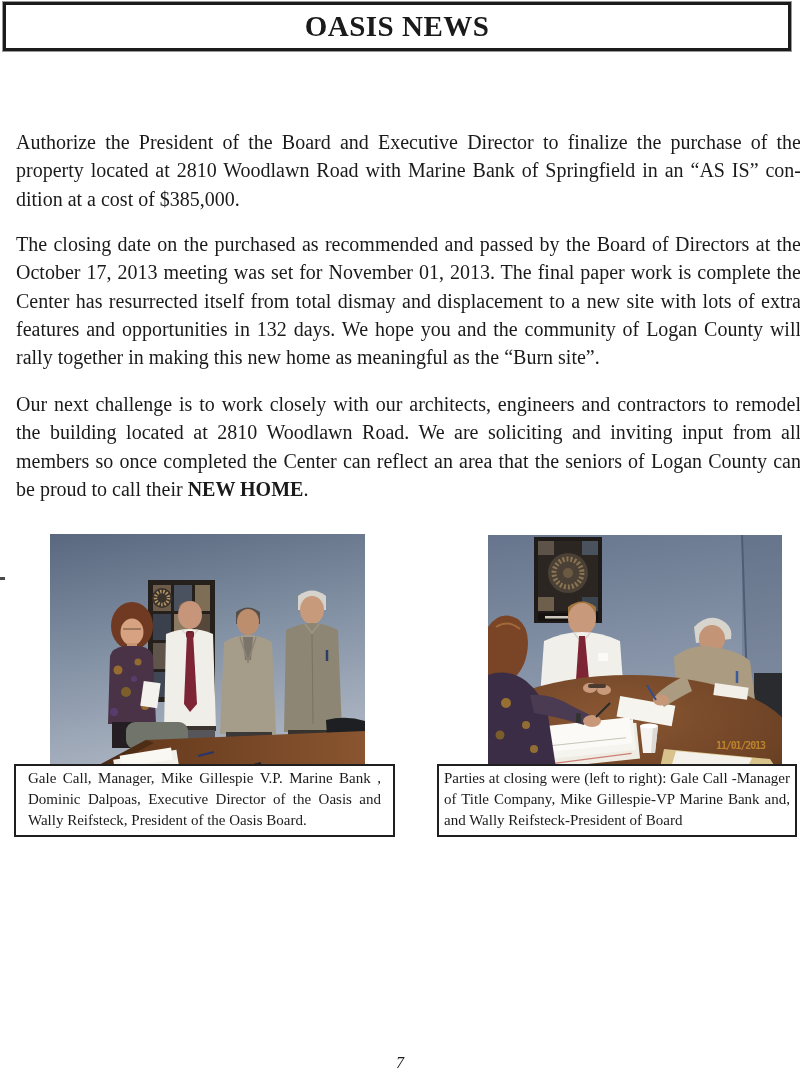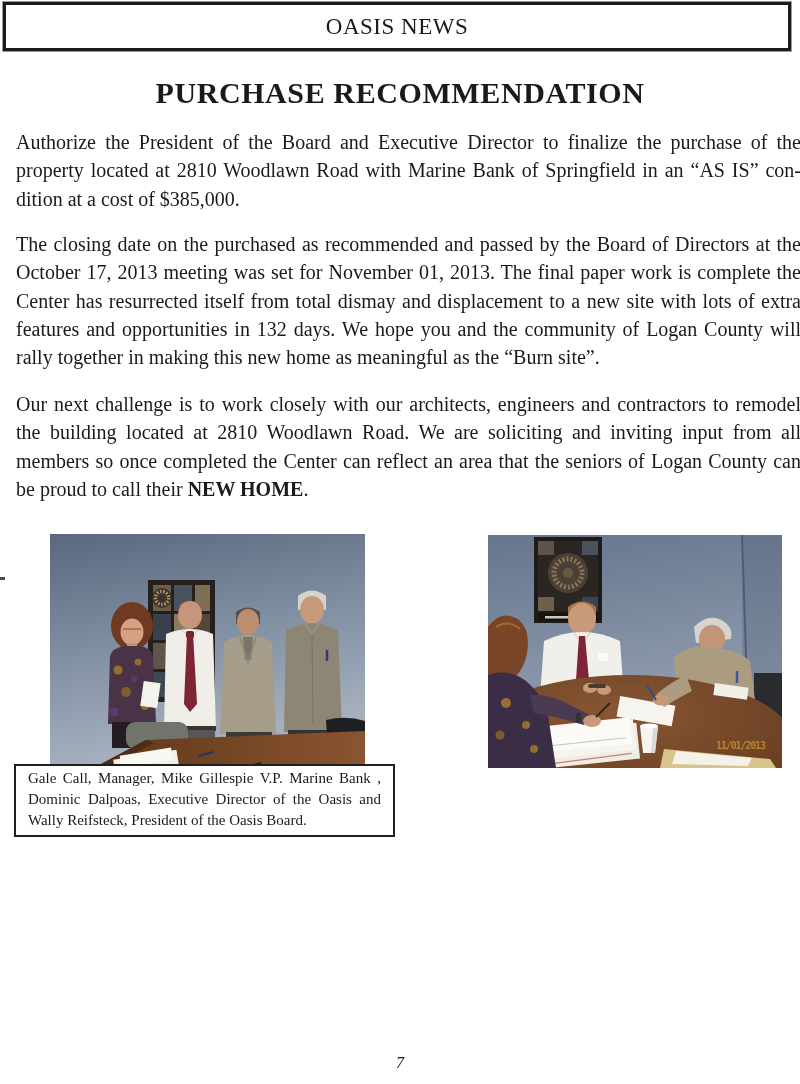--- a/index.html
+++ b/index.html
@@ -2,21 +2,21 @@
 <html><head>
 <meta charset="utf-8">
 <style>
   html,body{margin:0;padding:0;background:#fff;}
   .page{position:relative;width:800px;height:1084px;background:#ffffff;overflow:hidden;
         font-family:"Liberation Serif", serif;color:#1a1a1a;}
 
   .header-box{position:absolute;left:3px;top:2px;width:788px;height:49px;box-sizing:border-box;
               border:3px solid #1b1b1b;outline:1px solid #9a9a9a;
               display:flex;align-items:center;justify-content:center;background:#fff;}
-  .header-title{font-weight:normal;font-size:23px;letter-spacing:0.5px;}
+  .header-title{font-weight:bold;font-size:29px;letter-spacing:0.5px;}
 
   .article-title{position:absolute;top:76px;left:0;width:800px;margin:0;text-align:center;
                  font-size:30px;font-weight:bold;letter-spacing:0.6px;}
 
   .para{position:absolute;left:12px;width:785px;margin:4px;font-size:20px;line-height:28.3px;
         text-align:justify;}
   .p1{top:124px;}
   .p2{top:226px;}
   .p3{top:386px;}
   .para strong{font-weight:bold;}
@@ -37,21 +37,20 @@
 </style>
 </head>
 <body>
 
 <div class="page">
 
   <div class="header-box">
     <span class="header-title">OASIS NEWS</span>
   </div>
 
-  <h1 class="article-title">PURCHASE RECOMMENDATION</h1>
 
   <p class="para p1"> Authorize the President of the Board and Executive Director to finalize the purchase of the property located at 2810 Woodlawn Road with Marine Bank of Springfield in an “AS IS” con­dition at a cost of $385,000.</p>
   <p class="para p2">The closing date on the purchased as recommended and passed by the Board of Directors at the October 17, 2013 meeting was set for November 01, 2013. The final paper work is com­plete the Center has resurrected itself from total dismay and displacement to a new site with lots of extra features and opportunities in 132 days. We hope you and the community of Logan County will rally together in making this new home as meaningful as the “Burn site”.</p>
   <p class="para p3"><span>Our next challenge is to work closely with our architects, engineers and contractors to remodel the building located at 2810 Woodlawn Road. We are soliciting and inviting input from all members so once completed the Center can reflect an area that the seniors of Logan County can be proud to call their </span><strong>NEW HOME</strong><span>.</span></p>
 
   <div class="stray-mark"></div>
 
   <figure class="photo-left">
     <svg viewBox="0 0 315 237" width="315" height="237" role="img">
       <defs>
@@ -231,16 +230,17 @@
       </g>
       <g>
         <polygon points="176,214 282,224 288,233 172,233" fill="#d9c38c"></polygon>
         <polygon points="188,216 264,223 260,231 184,229" fill="#f4f1ea"></polygon>
       </g>
       <text x="228" y="214" textLength="50" font-size="10" font-weight="bold" font-family="DejaVu Sans Mono, monospace" fill="#c0862e" opacity="0.95">11/01/2013</text>
     </svg>
   </figure>
 
   <div class="caption caption-left">Gale Call, Manager, Mike Gillespie V.P. Marine Bank , Dominic Dalpoas, Executive Director of the Oasis and Wally Reifsteck, President of  the Oasis Board.</div>
+  <div class="caption caption-right">Parties at closing were (left to right):  Gale Call -Manager of Title Company, Mike Gillespie-VP Marine Bank and, and Wally Reifsteck-President of Board</div>
 
   <div class="page-number">7</div>
 
 </div>
 
 </body></html>

